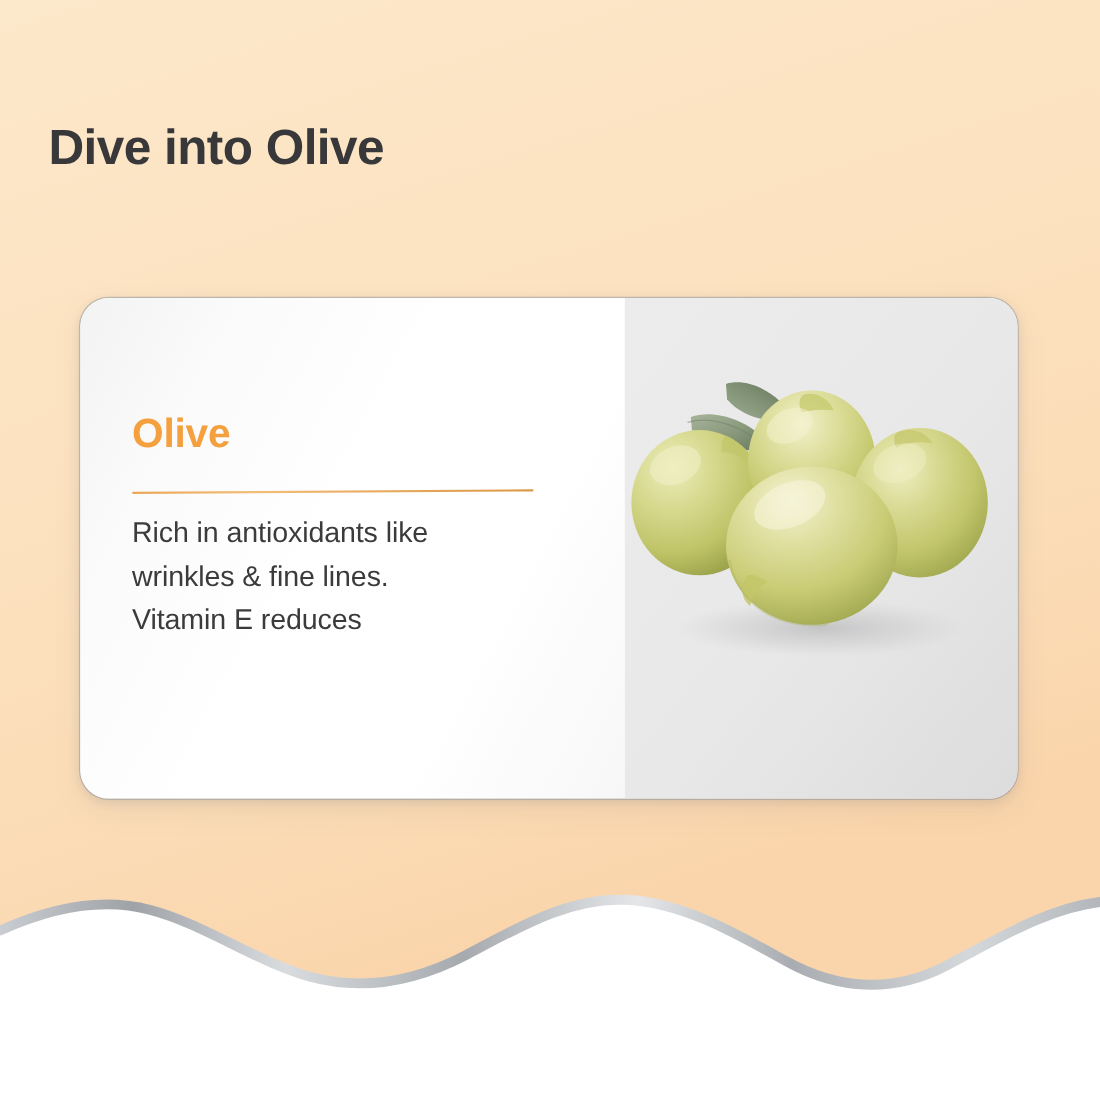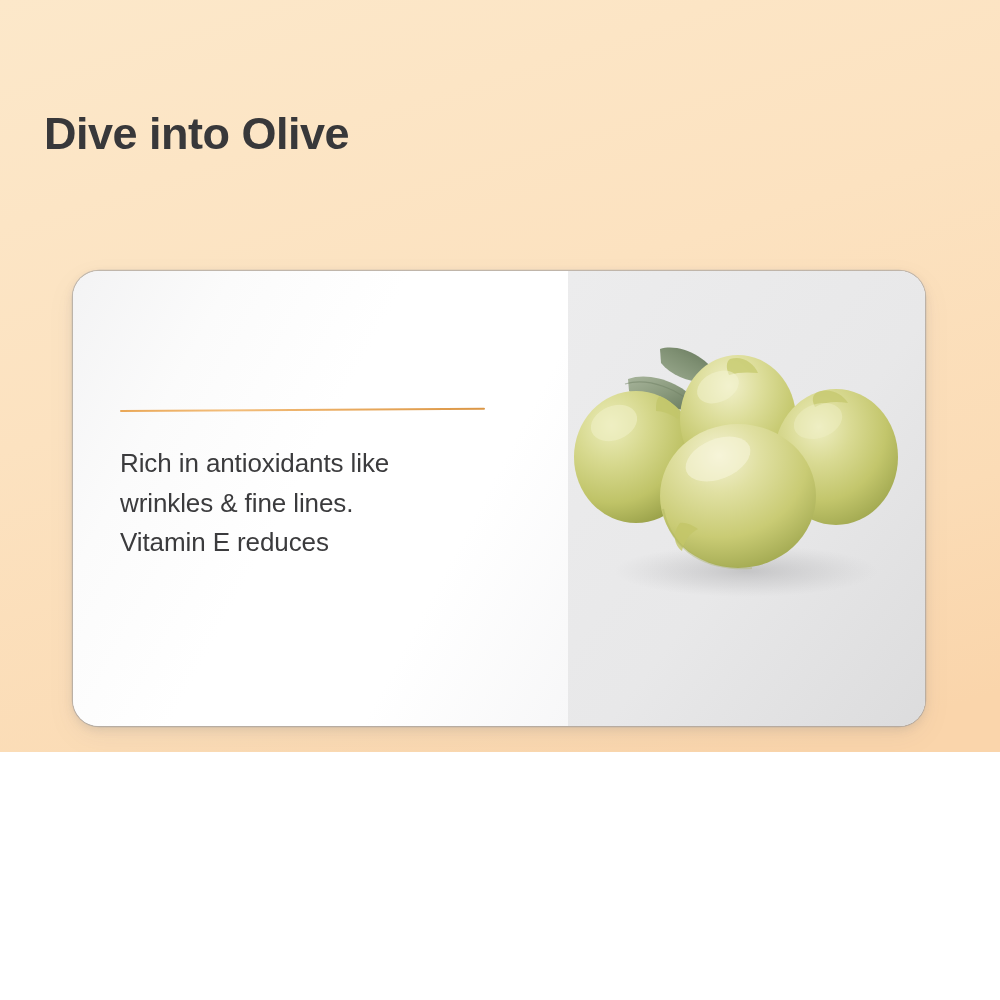--- a/index.html
+++ b/index.html
@@ -10,21 +10,21 @@
     width: 1000px;
     height: 1000px;
     overflow: hidden;
     font-family: "Liberation Sans", sans-serif;
     background: #ffffff;
   }
 
   #stage {
     position: relative;
     width: 1000px;
-    height: 752px;
+    height: 1000px;
     background: #ffffff;
     overflow: hidden;
   }
 
   
   .bg-wave-wrap {
     position: absolute;
     left: 0;
     top: 0;
     width: 1000px;
@@ -89,21 +89,21 @@
     width: 365px;
     height: 2px;
     background: linear-gradient(90deg, #e9a34e 0%, #f2ba74 30%, #e8a657 62%, #d9913c 100%);
     border-radius: 2px;
     transform: rotate(-0.35deg);
     transform-origin: left center;
     opacity: .95;
   }
 
   .card-body {
-    margin-top: 32px;
+    margin-top: 16px;
     font-size: 26px;
     line-height: 1.52;
     color: #3b3b3d;
     letter-spacing: -0.1px;
     max-width: 370px;
   }
   .card-body .line { display: block; }
 
   
   .card-image-pane {
@@ -179,20 +179,21 @@
                C 762,900 812,903 860,878
                C 905,855 950,826 1000,820" fill="none" stroke="url(#silverGrad)" stroke-width="9" stroke-linecap="round"></path>
     </svg>
   </div>
 
   <div class="headline">Dive into Olive</div>
 
   <div class="card">
 
     <div class="card-text-pane">
+      <div class="card-title">Olive</div>
 
       <div class="card-divider"></div>
 
       <div class="card-body">
         <span class="line">Rich in antioxidants like</span>
         <span class="line">wrinkles &amp; fine lines.</span>
         <span class="line">Vitamin E reduces</span>
       </div>
     </div>
 

